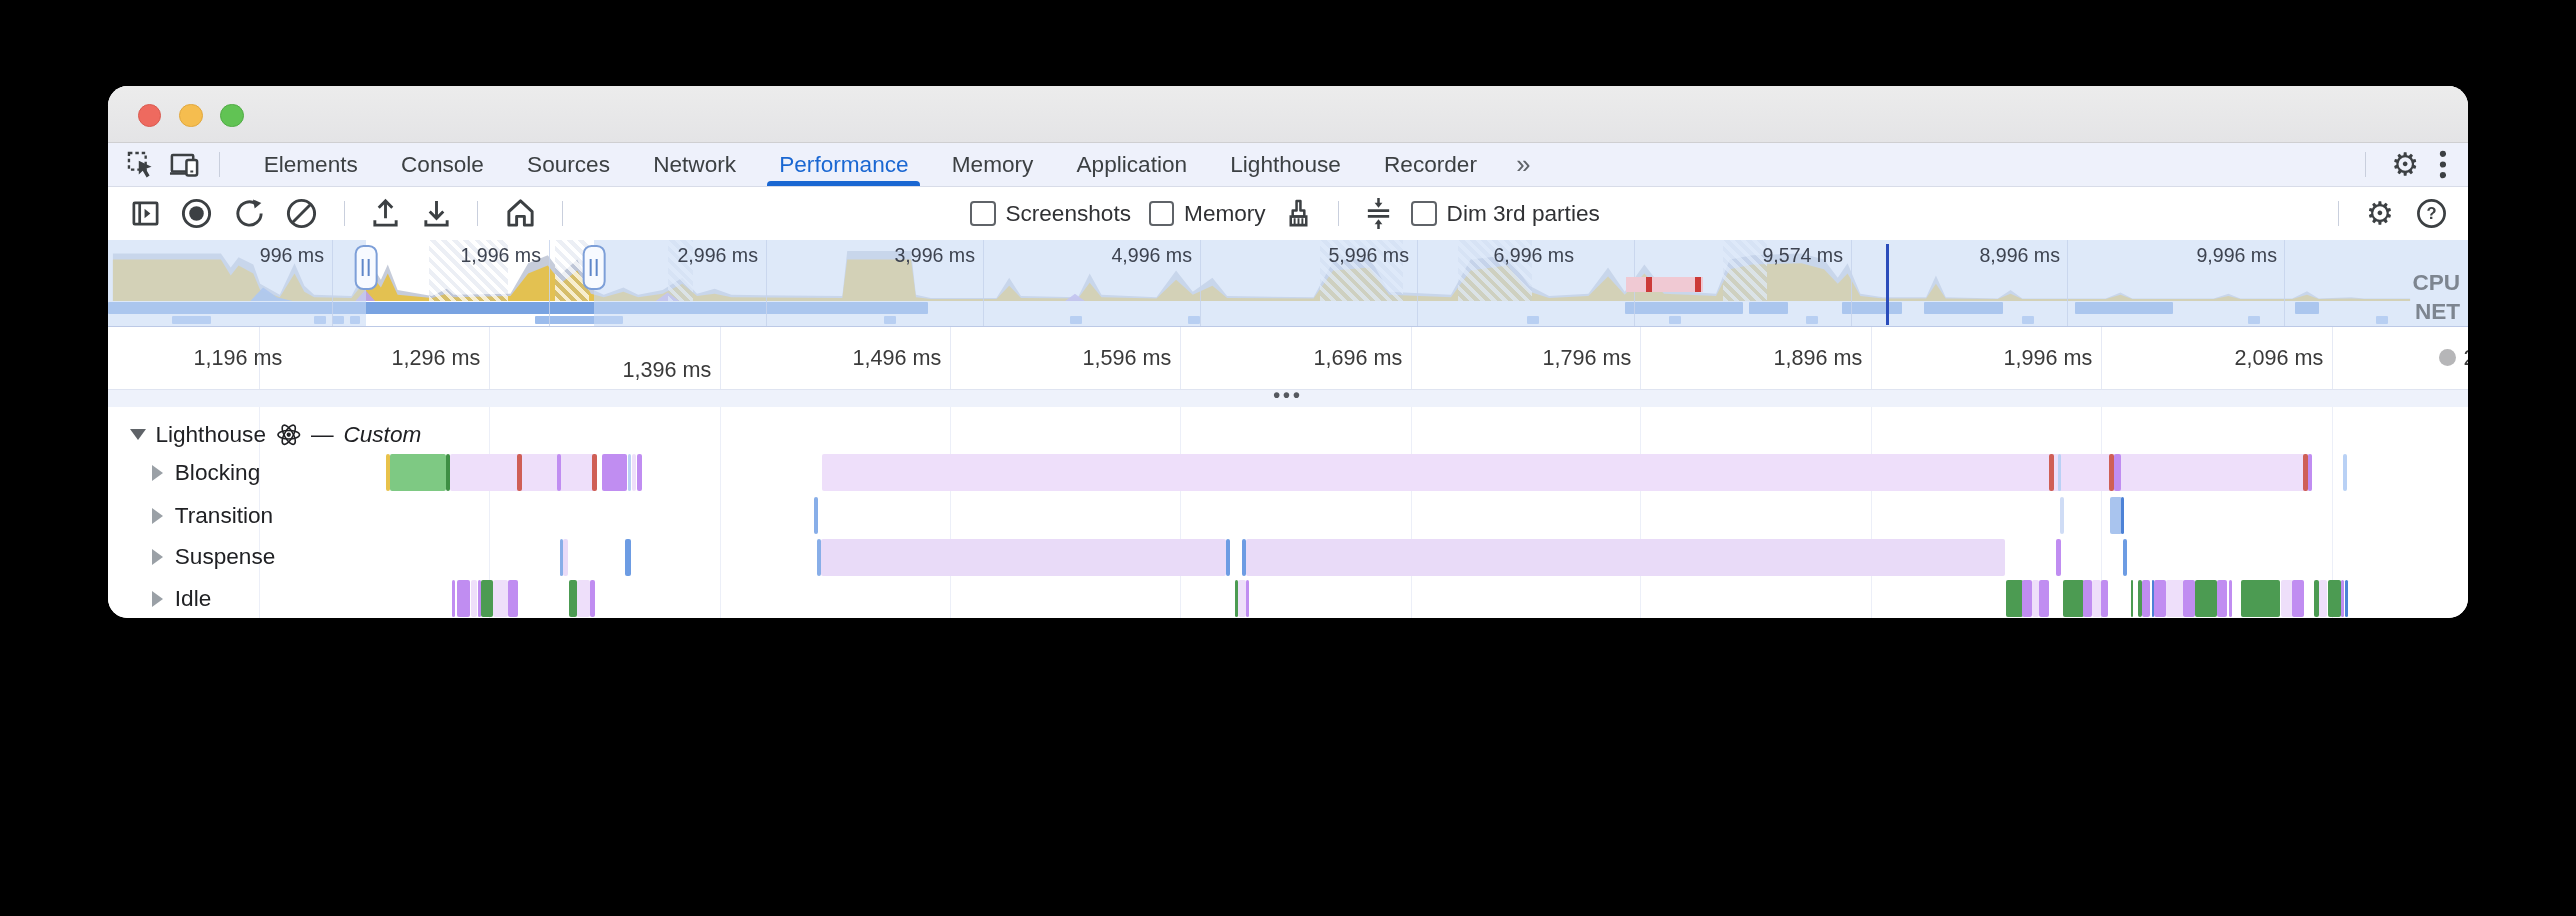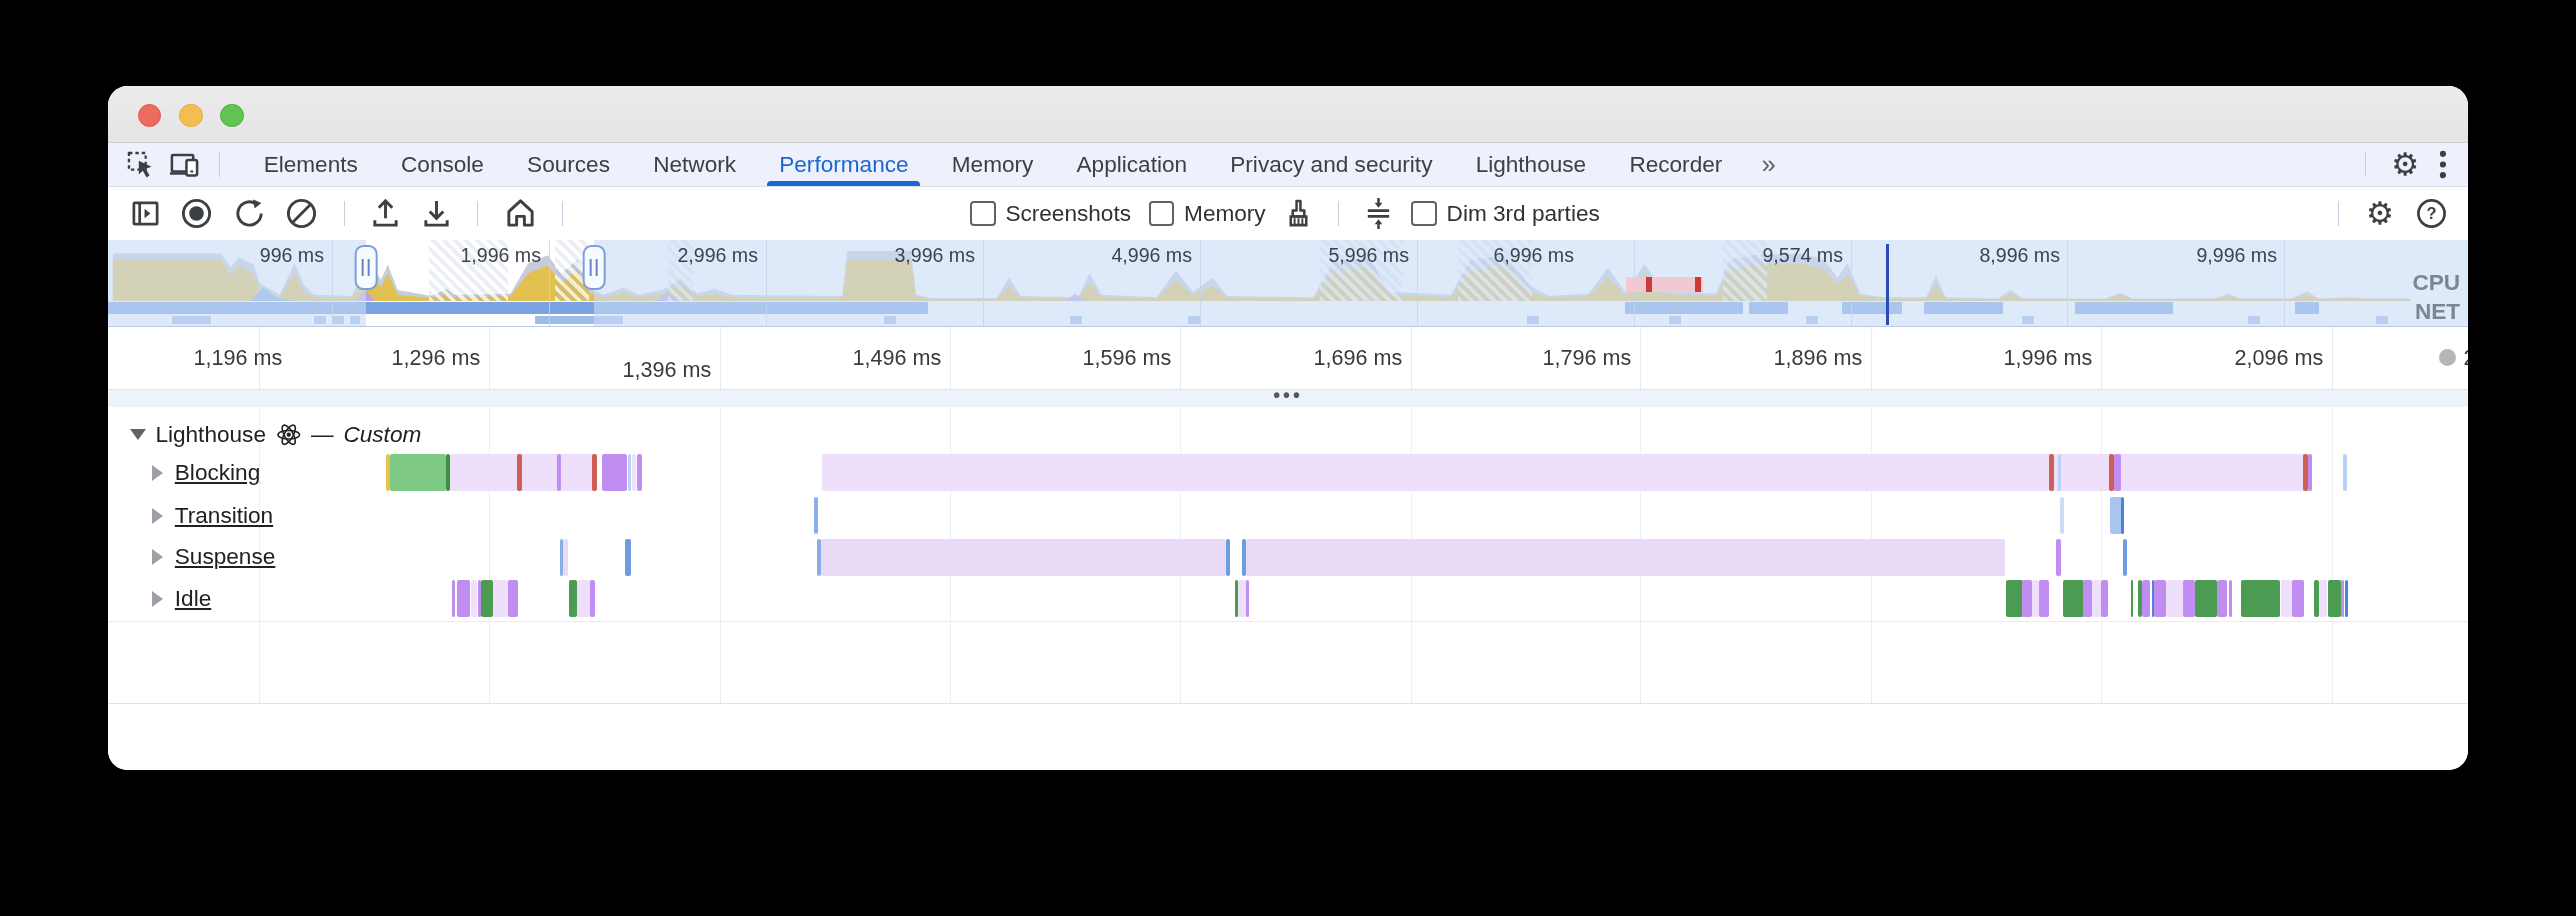--- a/index.html
+++ b/index.html
@@ -1,18 +1,18 @@
 <!DOCTYPE html>
 <html><head>
 <meta charset="utf-8">
 <style>
   html,body{margin:0;padding:0;background:#000;width:2576px;height:917px;overflow:hidden;
     font-family:"Liberation Sans","DejaVu Sans",sans-serif;-webkit-font-smoothing:antialiased;}
   .abs{position:absolute;}
-  #devtools-window{position:absolute;left:108px;top:86px;width:2360px;height:684px;background:#fff;
+  #devtools-window{position:absolute;left:108px;top:86px;width:2360px;height:532px;background:#fff;
     border-radius:19.6px;overflow:hidden;box-shadow:0 23.6px 69px rgba(0,0,0,.6);}
   
   .titlebar{position:absolute;left:0;top:0;width:100%;height:56px;background:linear-gradient(#ececec,#e4e4e6);
     border-bottom:1px solid #cfcfd1;}
   .tl{position:absolute;top:17.7px;width:21.6px;height:21.6px;border-radius:50%;}
   
   .tabbar{position:absolute;left:0;top:57px;width:100%;height:43px;background:#eef1fb;
     border-bottom:1px solid #d8dce8;display:flex;align-items:stretch;}
   .tabbar-icons{display:flex;align-items:center;gap:13.7px;padding:0 15.7px 0 17.7px;}
   .vdiv{width:1px;height:25.5px;background:#c9cfdd;margin:0 5.9px;}
@@ -54,21 +54,21 @@
   .hdivider{position:absolute;left:0;top:303px;width:100%;height:16.7px;background:#eef2fb;
     border-top:1px solid #dfe4f1;border-bottom:1px solid #dfe4f1;display:flex;align-items:center;justify-content:center;}
   .hdivider .dots{font-size:19.6px;font-weight:bold;color:#55595f;letter-spacing:2.9px;line-height:9.8px;margin-top:-5.9px;}
   
   .trackpanel{position:absolute;left:0;top:321px;width:100%;height:296px;background:#fff;border-bottom:1px solid #d9e1f2;overflow:hidden;}
   .grid-v{position:absolute;top:0;bottom:0;width:1px;background:#eceff8;}
   .hline{position:absolute;left:0;width:100%;height:1px;background:#ececec;}
   .track-header{position:absolute;left:21.6px;top:14.7px;display:flex;align-items:center;gap:9.8px;font-size:22.6px;color:#202124;}
   .tri-down{width:0;height:0;border-left:8.8px solid transparent;border-right:8.8px solid transparent;border-top:11.8px solid #5f6368;}
   .tri-right{width:0;height:0;border-top:8.8px solid transparent;border-bottom:8.8px solid transparent;border-left:11.8px solid #9aa0a6;}
-  .row-label{position:absolute;display:flex;align-items:center;gap:11.8px;font-size:22.6px;color:#202124;text-decoration:underline;}
+  .row-label{position:absolute;display:flex;align-items:center;gap:11.8px;font-size:22.6px;color:#202124;}
   .custom-suffix{font-style:italic;color:#202124;}
   .dash{color:#202124;}
   .bar{position:absolute;height:37px;border-radius:2px;}
   .footer{position:absolute;left:0;top:618px;width:100%;height:66px;background:#fff;}
   svg{display:block;}
 </style>
 </head>
 <body>
 
 <div id="devtools-window">
@@ -112,23 +112,20 @@
         </div>
         <div class="tab selected">
           <span>Performance</span>
           <div class="underline"></div>
         </div>
         <div class="tab">
           <span>Memory</span>
         </div>
         <div class="tab">
           <span>Application</span>
-        </div>
-        <div class="tab">
-          <span>Privacy and security</span>
         </div>
         <div class="tab">
           <span>Lighthouse</span>
         </div>
         <div class="tab">
           <span>Recorder</span>
         </div>
       </div>
     <div class="tab more">
         <span>»</span>

